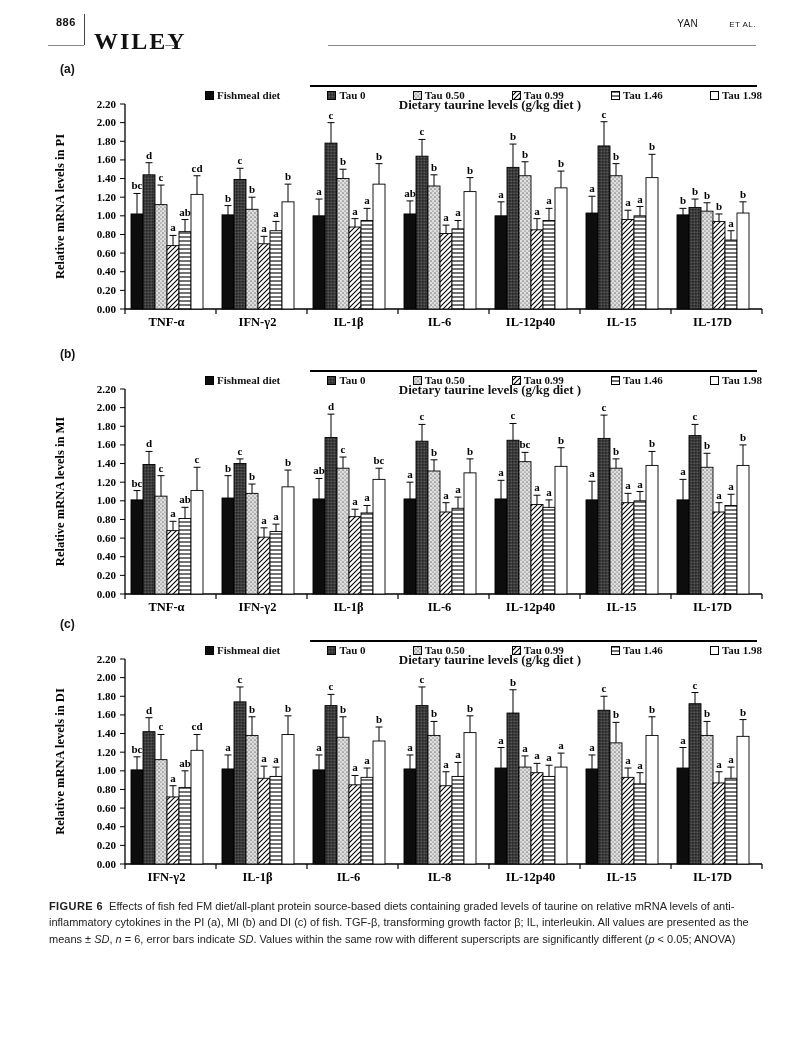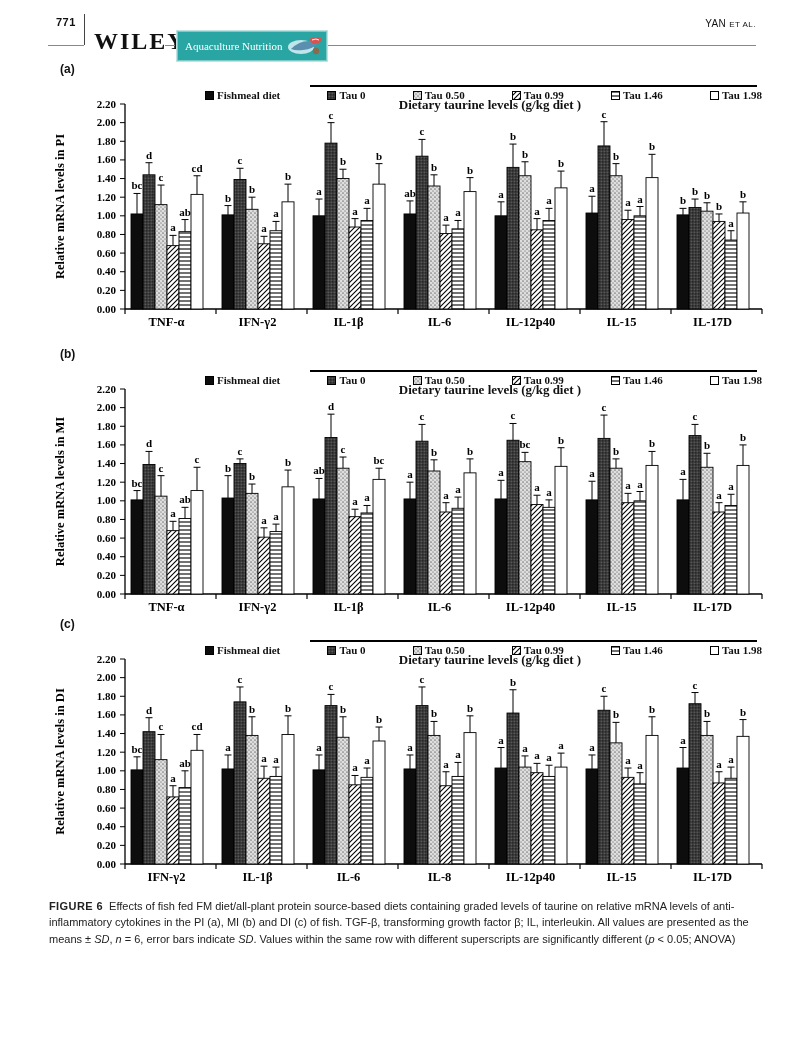--- a/index.html
+++ b/index.html
@@ -9,21 +9,21 @@
   .pagenum{position:absolute;left:56px;top:16px;font-size:11px;font-weight:bold;letter-spacing:.5px;}
   .hdr-vline{position:absolute;left:84px;top:14px;width:1px;height:31px;background:#444;}
   .hdr-stub{position:absolute;left:48px;top:45px;width:36px;height:1px;background:#888;}
   .wiley{position:absolute;left:94px;top:28px;font-family:"Liberation Serif",serif;font-weight:bold;font-size:24px;letter-spacing:2px;}
   .hdr-dash{position:absolute;left:165px;top:45px;width:10px;height:1px;background:#888;}
   .jlogo{position:absolute;left:176px;top:30px;width:150px;height:30px;background:#29a5a3;border:1px solid #bfe3e2;box-shadow:0 0 0 1px #7ccac8 inset;display:flex;align-items:center;}
   .jlogo-text{font-family:"Liberation Serif",serif;color:#fff;font-size:11px;padding-left:8px;white-space:nowrap;}
   .jlogo-art{position:absolute;right:2px;top:2px;width:40px;height:24px;}
   .hdr-rule{position:absolute;left:328px;top:45px;width:428px;height:1px;background:#888;}
   .runhead{position:absolute;right:44px;top:18px;font-size:10px;letter-spacing:.3px;}
-  .runhead .etal{font-size:8px;letter-spacing:.5px;}
+  .runhead .etal{font-size:8px;letter-spacing:.5px;margin-left:28px;}
   
   .panel{position:absolute;left:40px;width:730px;height:278px;}
   .panel-a{top:62px}.panel-b{top:347px}.panel-c{top:617px}
   .panel-letter{position:absolute;left:20px;top:0;font-size:12px;font-weight:bold;}
   .chart-title{position:absolute;left:150px;top:0;width:600px;text-align:center;font-family:"Liberation Serif",serif;font-weight:bold;font-size:13px;margin-top:35px;}
   .legend-overline{position:absolute;left:270px;top:23px;width:447px;height:2px;background:#000;}
   .legend{position:absolute;left:150px;top:27px;width:572px;display:flex;justify-content:space-between;align-items:center;}
   .legend-item{display:flex;align-items:center;gap:3px;font-family:"Liberation Serif",serif;font-weight:bold;font-size:11px;white-space:nowrap;padding-left:15px;}
   .legend-item svg{display:block;}
   .chart-svg{position:absolute;left:10px;top:30px;}
@@ -55,35 +55,25 @@
       <path d="M4,6 L6,4" stroke="#000" stroke-width="1.1"></path>
     </pattern>
     <pattern id="pat-hlines" width="6" height="4" patternUnits="userSpaceOnUse">
       <rect width="6" height="4" fill="#ffffff"></rect>
       <line x1="0" y1="1" x2="6" y2="1" stroke="#000" stroke-width="1.1"></line>
     </pattern>
   </defs>
 </svg>
 
 <div class="hdr">
-  <div class="pagenum">771</div>
+  <div class="pagenum">886</div>
   <div class="hdr-stub"></div>
   <div class="hdr-vline"></div>
   <div class="wiley">WILEY</div>
   <div class="hdr-dash"></div>
-  <div class="jlogo">
-    <span class="jlogo-text">Aquaculture Nutrition</span>
-    <svg class="jlogo-art" viewBox="0 0 40 24">
-      <ellipse cx="16" cy="14" rx="13" ry="7" fill="#bfe6ea"></ellipse>
-      <path d="M6 16 Q18 4 34 10 Q28 16 18 17 Q11 18 6 16 Z" fill="#5a8fb0"></path>
-      <path d="M24 6 Q32 2 37 6 Q36 11 29 11 Q25 9 24 6 Z" fill="#d9534f"></path>
-      <path d="M27 7 Q31 5 34 7" stroke="#fff" stroke-width="1" fill="none"></path>
-      <circle cx="31" cy="18" r="3.2" fill="#8a6a4f"></circle>
-    </svg>
-  </div>
   <div class="hdr-rule"></div>
   <div class="runhead"><span>YAN</span> <span class="etal">ET AL.</span></div>
 </div>
 
 <div class="panel panel-a">
   <span class="panel-letter">(a)</span>
   <div class="chart-title">Dietary taurine levels (g/kg diet )</div>
   <div class="legend-overline"></div>
   <div class="legend" id="legend-0">
       <span class="legend-item">

